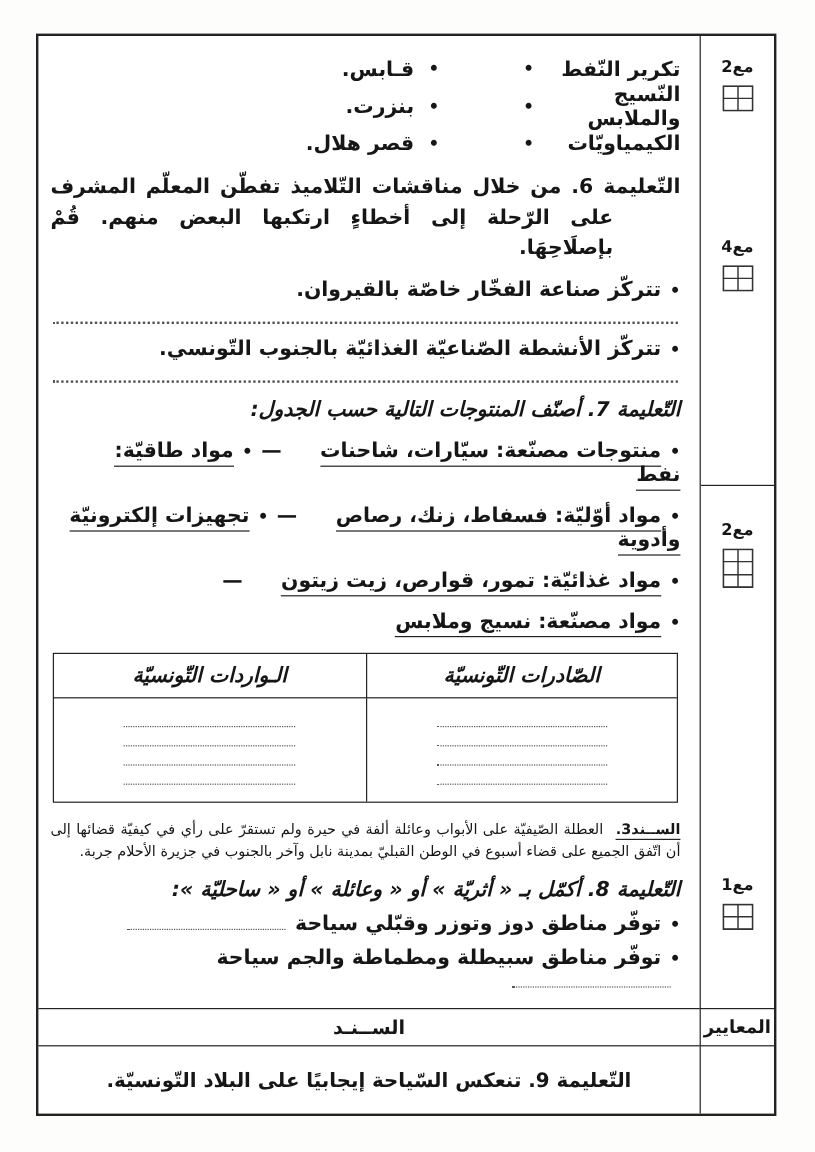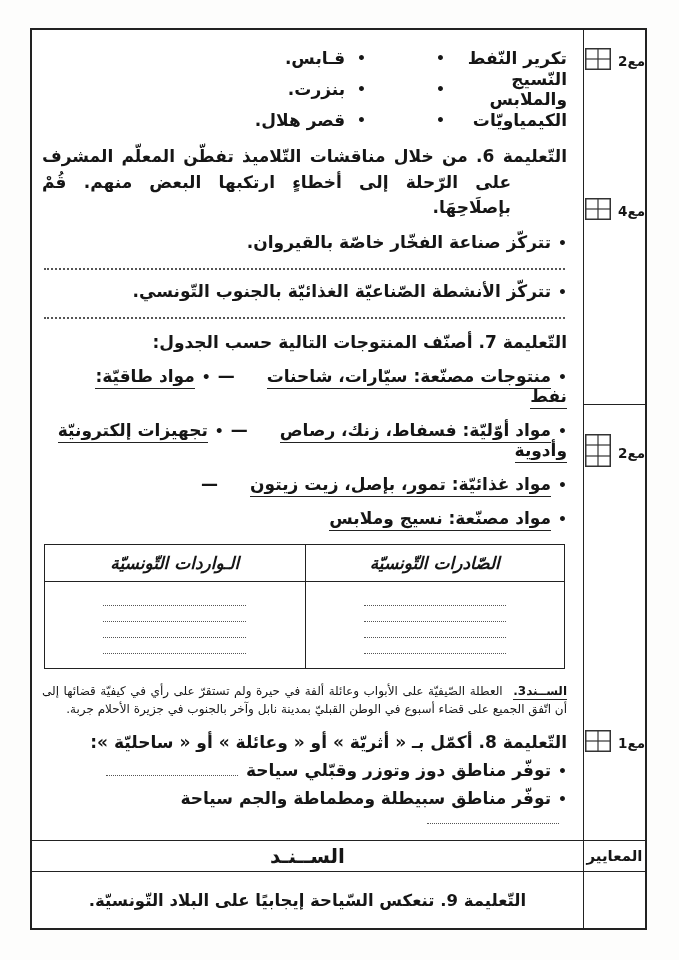--- a/index.html
+++ b/index.html
@@ -6,52 +6,52 @@
     margin:0;padding:0;width:679px;height:960px;background:#fdfdfc;
     font-family:"DejaVu Sans",sans-serif;color:#161616;overflow:hidden;
   }
   .sheet{
     position:absolute;left:30px;top:28px;width:617px;height:902px;
     border:2px solid #222;background:#fff;box-sizing:border-box;
     display:grid;grid-template-columns:62px 1fr;grid-template-rows:1fr 32px 56px;
   }
   
   .strip{position:relative;border-left:1.5px solid #222;}
-  .marker{position:absolute;left:0;right:0;display:flex;flex-direction:row;align-items:center;gap:7px;text-align:right;}
+  .marker{position:absolute;left:0;right:0;display:flex;flex-direction:column;align-items:center;gap:7px;text-align:right;}
   .marker .mlabel{font-size:13.5px;font-weight:600;}
   .strip-rule{position:absolute;top:374px;left:0;right:0;border-top:1.5px solid #222;}
   
   .main{padding:12px 16px 0 10px;font-size:17px;overflow:hidden;}
   .match-row{display:flex;align-items:center;height:31px;font-weight:600;}
   .match-industry{width:122px;}
   .match-dot{font-size:14px;}
   .match-sp{width:70px;}
   .match-city{margin-inline-start:12px;}
   .instr-para{font-weight:bold;line-height:1.5;margin:9px 0 2px;padding-inline-start:56px;text-indent:-56px;text-align:justify;}
   .answer-item{font-weight:bold;margin-top:11px;}
   .blt{margin-inline-end:7px;font-size:14px;}
   .dotline{border-bottom:2px dotted #555;height:13px;margin:3px 2px 8px;}
-  .instr-head{font-weight:bold;margin-top:13px;}
+  .instr-head{font-weight:bold;margin-top:13px;font-style:italic;}
   .cat-line{font-weight:bold;margin-top:14px;}
   .u{border-bottom:1.5px solid #222;padding-bottom:2px;margin-left:25px;}
   .sep{margin:0 7px;}
   .exp-table{display:grid;grid-template-columns:1fr 1fr;border:1.5px solid #222;margin:16px 2px 0;}
   .th{border-bottom:1.5px solid #222;text-align:center;font-weight:bold;padding:8px 4px;font-style:italic;}
   .cell-right{border-left:1.5px solid #222;}
   .td{padding:8px 0 14px;}
   .dotfill{width:55%;border-bottom:1.8px dotted #555;height:15px;margin:0 auto;}
   .sanad-para{margin-top:13px;line-height:1.55;font-size:12px;text-align:justify;font-weight:500;}
   .sanad-label{font-weight:bold;border-bottom:1.5px solid #222;padding-bottom:1px;margin-inline-end:6px;}
   .instr8-item{margin-top:8px;font-weight:700;}
   .dots-inline{display:inline-block;width:132px;border-bottom:1.8px dotted #555;height:3px;margin-inline-start:8px;}
   
   .band-strip{border-left:1.5px solid #222;border-top:1.5px solid #222;border-bottom:1.5px solid #222;
     display:flex;align-items:center;justify-content:center;font-weight:bold;font-size:15px;}
   .band-main{border-top:1.5px solid #222;border-bottom:1.5px solid #222;
-    display:flex;align-items:center;justify-content:center;font-weight:bold;font-size:20px;letter-spacing:1px;}
+    display:flex;align-items:center;justify-content:center;font-weight:bold;font-size:16px;letter-spacing:1px;}
   .foot-strip{border-left:1.5px solid #222;}
   .foot-main{display:flex;align-items:center;justify-content:center;font-weight:bold;font-size:16.5px;}
 </style>
 </head>
 <body>
 
 <div class="sheet">
 
   <div class="strip">
     <div class="marker" style="top:18px">
@@ -123,21 +123,21 @@
     <div class="dotline"></div>
 
     <div class="instr-head"><span>التّعليمة 7.</span> <span>أصنّف المنتوجات التالية حسب الجدول:</span></div>
     <div class="cat-line">
       <span class="blt">•</span><span class="u">منتوجات مصنّعة: سيّارات، شاحنات</span><span class="sep">—</span><span class="blt">•</span><span class="u">مواد طاقيّة: نفط</span>
     </div>
     <div class="cat-line">
       <span class="blt">•</span><span class="u">مواد أوّليّة: فسفاط، زنك، رصاص</span><span class="sep">—</span><span class="blt">•</span><span class="u">تجهيزات إلكترونيّة وأدوية</span>
     </div>
     <div class="cat-line">
-      <span class="blt">•</span><span class="u">مواد غذائيّة: تمور، بإصل، زيت زيتون</span><span class="sep">—</span>
+      <span class="blt">•</span><span class="u">مواد غذائيّة: تمور، قوارص، زيت زيتون</span><span class="sep">—</span>
     </div>
     <div class="cat-line">
       <span class="blt">•</span><span class="u">مواد مصنّعة: نسيج وملابس</span>
     </div>
 
     <div class="exp-table">
       <div class="th cell-right">الصّادرات التّونسيّة</div>
       <div class="th">الـواردات التّونسيّة</div>
       <div class="td cell-right">
         <div class="dotfill"></div>

